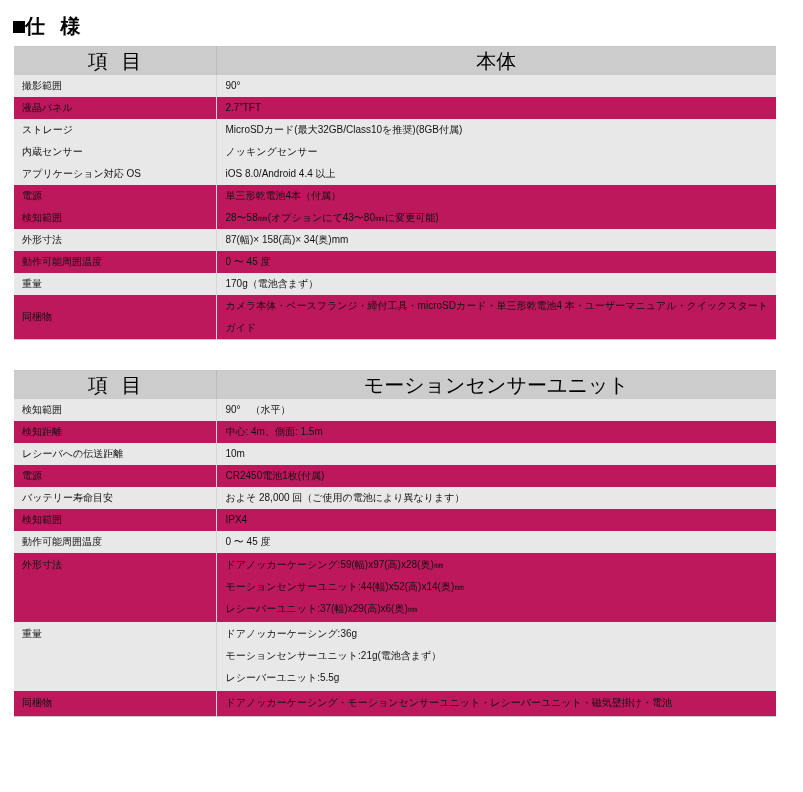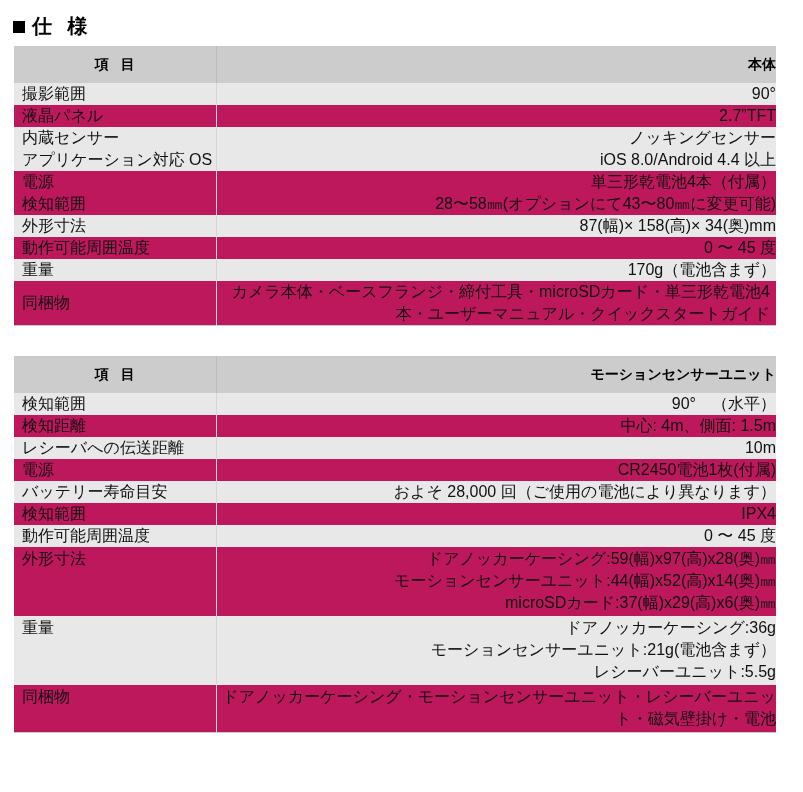--- a/index.html
+++ b/index.html
@@ -21,21 +21,20 @@
     position: relative;
     width: 803px;
     height: 792px;
     box-sizing: border-box;
   }
 
   
   .section-title {
     display: flex;
     align-items: center;
-    gap: 7px;
     margin: 11px 0 0 13px;
     height: 30px;
   }
   .square-bullet {
     width: 12px;
     height: 12px;
     background: #000000;
     display: inline-block;
     flex: 0 0 auto;
     position: relative;
@@ -68,53 +67,53 @@
   .spec-table td {
     padding: 0;
     vertical-align: middle;
     border-right: 1px solid #d6d6d6;
     font-weight: normal;
     text-align: left;
   }
   .spec-table th:last-child,
   .spec-table td:last-child {
     border-right: none;
-    text-align: right;
   }
 
   
   .spec-table thead th {
     background: #cccccc;
-    height: 36px;
-    font-size: 14px;
-    font-weight: bold;
+    height: 28px;
+    font-size: 20px;
+    font-weight: normal;
     text-align: center;
     color: #000000;
     border-right: 1px solid #bbbbbb;
   }
   .spec-table thead th.hdr-item {
     letter-spacing: 4px;
     padding-left: 4px;
   }
 
   
   .spec-table tbody tr { height: 22px; }
   .spec-table tbody tr.stripe > td { background: #e8e8e8; }
   .spec-table tbody tr.plain  > td { background: #be185d; }
 
   .spec-table tbody td {
-    font-size: 16px;
+    font-size: 10px;
     line-height: 22px;
     color: #111111;
     white-space: nowrap;
   }
   .spec-table tbody td.cell-item {
     padding-left: 8px;
   }
   .spec-table tbody td.cell-value {
+    padding-left: 9px;
     margin-top: 20px;
   }
 
   
   .spec-table tbody tr.multi { height: auto; }
   .spec-table tbody tr.multi td {
     white-space: normal;
     padding-top: 1px;
     padding-bottom: 2px;
     vertical-align: top;
@@ -158,20 +157,24 @@
     <tbody>
         <tr class="stripe">
           <td class="cell-item">撮影範囲</td>
           <td class="cell-value">90°</td>
         </tr>
         <tr class="plain">
           <td class="cell-item">液晶パネル</td>
           <td class="cell-value">2.7”TFT</td>
         </tr>
         <tr class="stripe">
+          <td class="cell-item">ストレージ</td>
+          <td class="cell-value">MicroSDカード(最大32GB/Class10を推奨)(8GB付属)</td>
+        </tr>
+        <tr class="stripe">
           <td class="cell-item">内蔵センサー</td>
           <td class="cell-value">ノッキングセンサー</td>
         </tr>
         <tr class="stripe">
           <td class="cell-item">アプリケーション対応 OS</td>
           <td class="cell-value">iOS 8.0/Android 4.4 以上</td>
         </tr>
         <tr class="plain">
           <td class="cell-item">電源</td>
           <td class="cell-value">単三形乾電池4本（付属）</td>
@@ -237,21 +240,21 @@
         </tr>
         <tr class="stripe">
           <td class="cell-item">動作可能周囲温度</td>
           <td class="cell-value">0 〜 45 度</td>
         </tr>
         <tr class="plain multi">
           <td class="cell-item">外形寸法</td>
           <td class="cell-value">
             <span class="vline">ドアノッカーケーシング:59(幅)x97(高)x28(奥)㎜</span>
             <span class="vline">モーションセンサーユニット:44(幅)x52(高)x14(奥)㎜</span>
-            <span class="vline">microSDカード:37(幅)x29(高)x6(奥)㎜</span>
+            <span class="vline">レシーバーユニット:37(幅)x29(高)x6(奥)㎜</span>
           </td>
         </tr>
         <tr class="stripe multi">
           <td class="cell-item">重量</td>
           <td class="cell-value">
             <span class="vline">ドアノッカーケーシング:36g</span>
             <span class="vline">モーションセンサーユニット:21g(電池含まず）</span>
             <span class="vline">レシーバーユニット:5.5g</span>
           </td>
         </tr>

